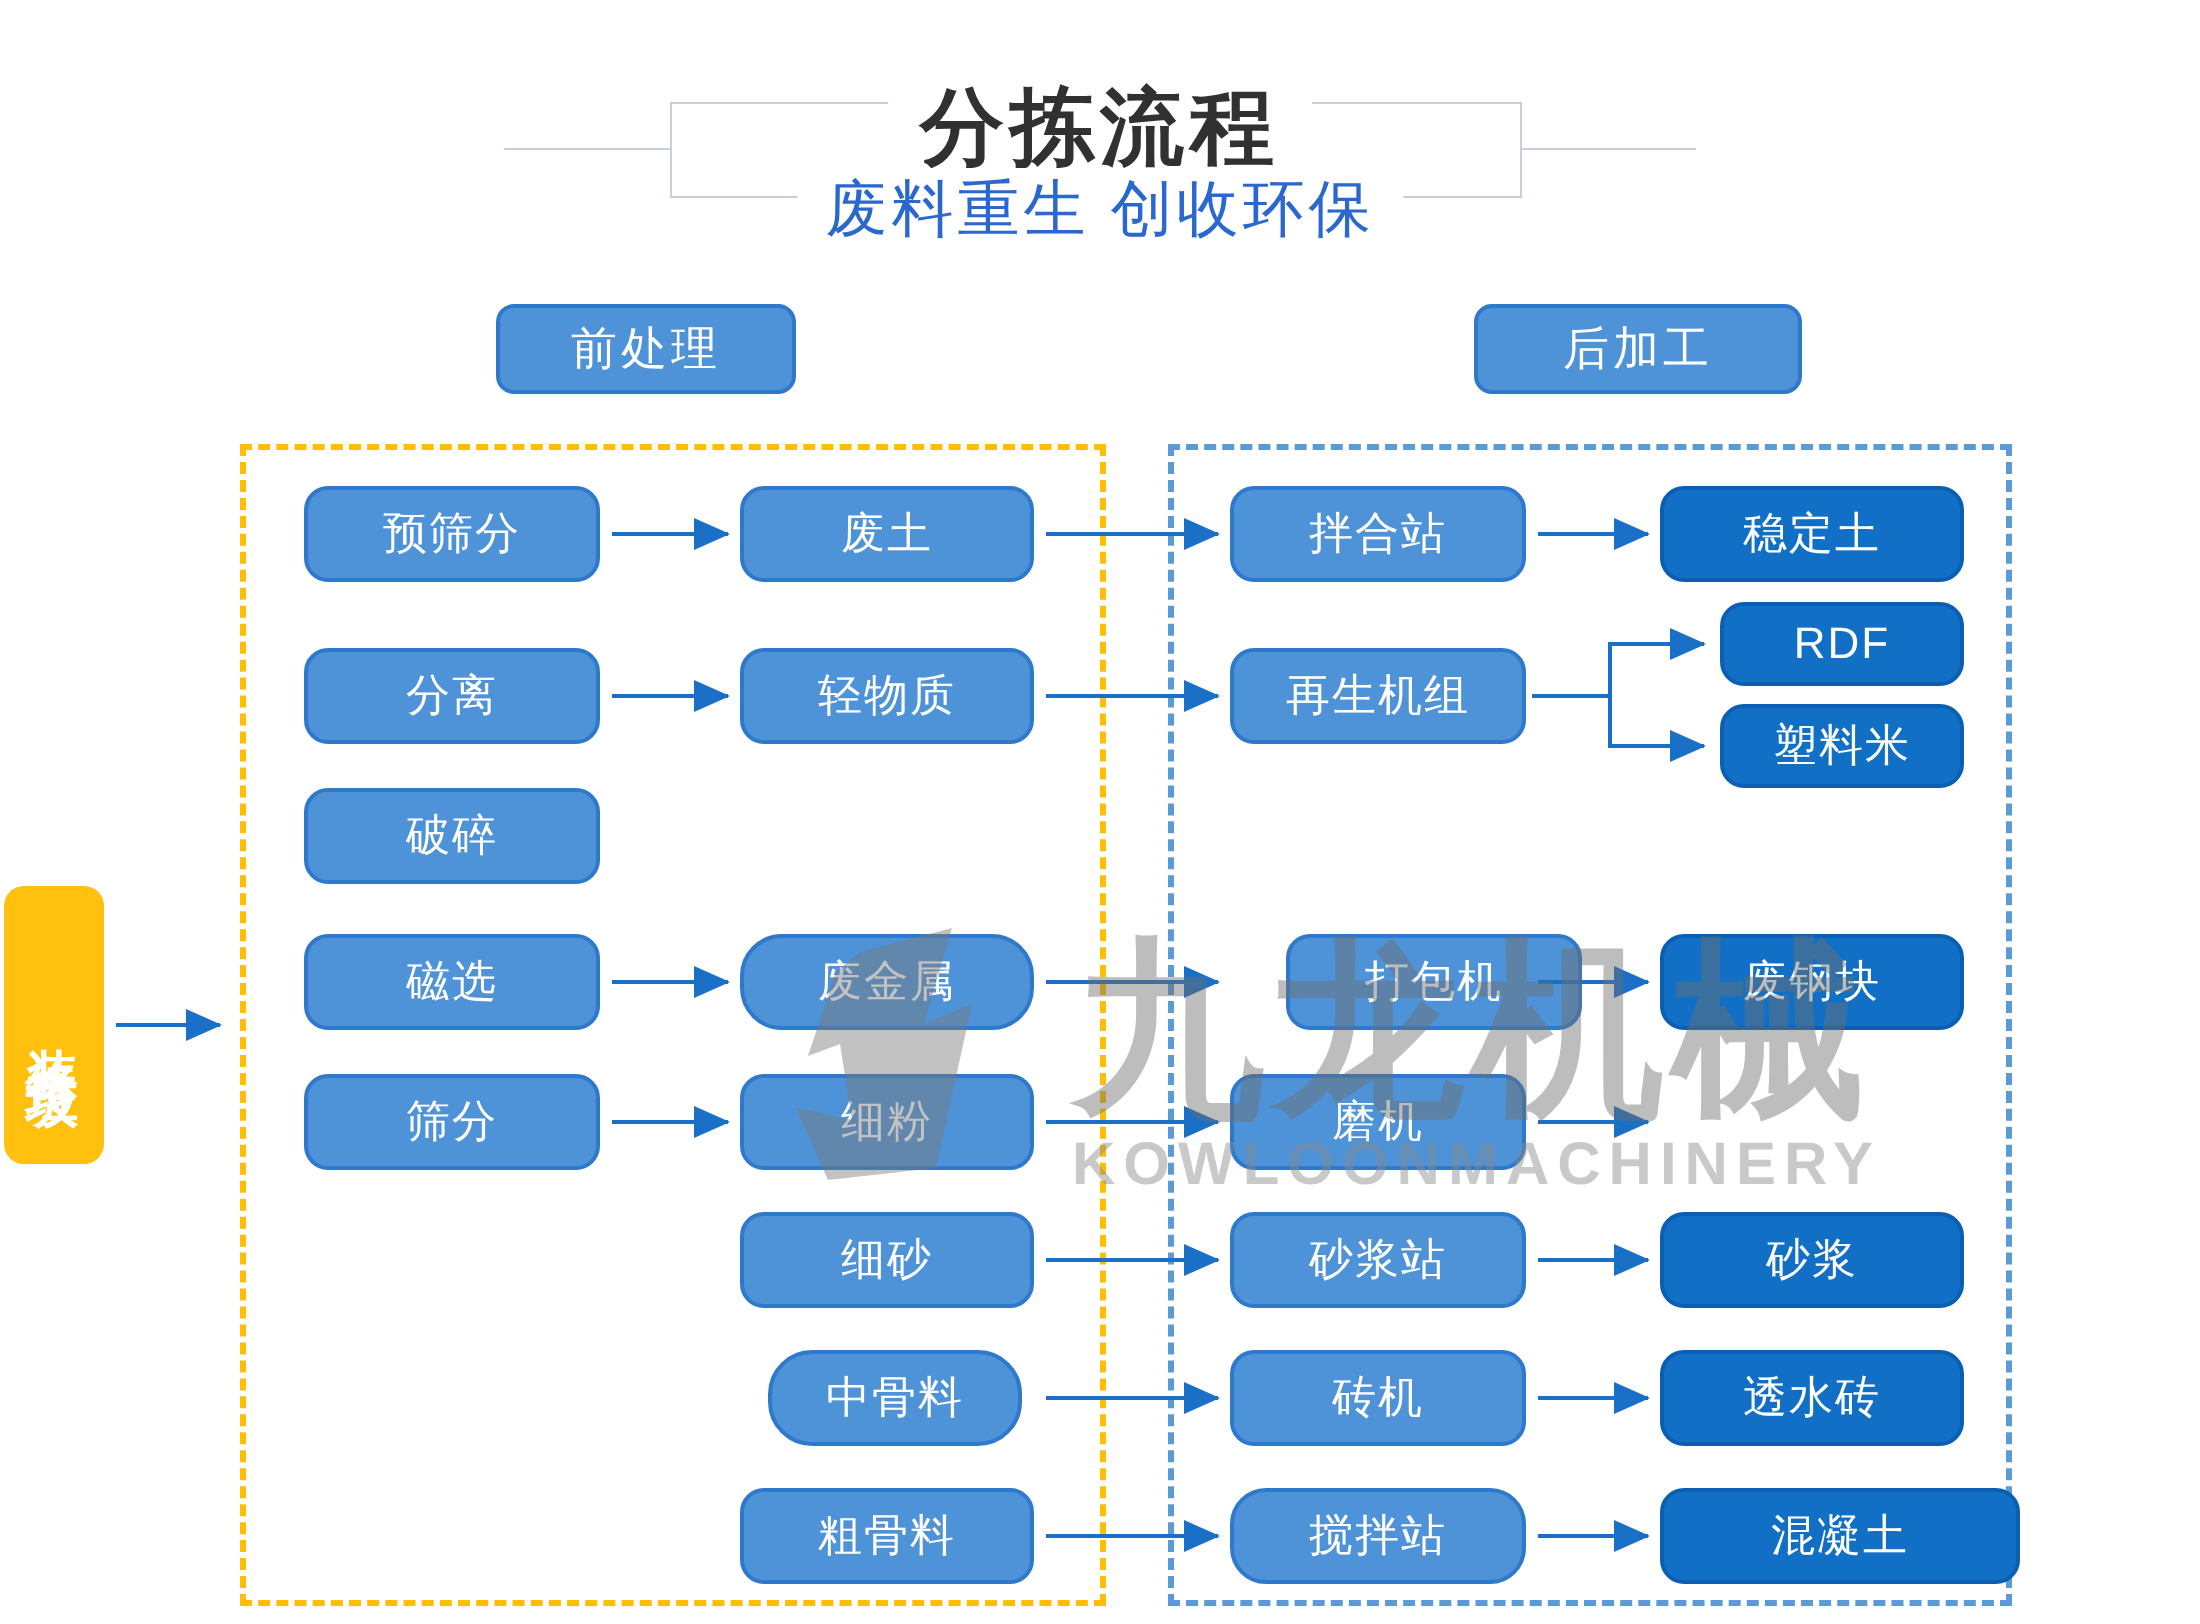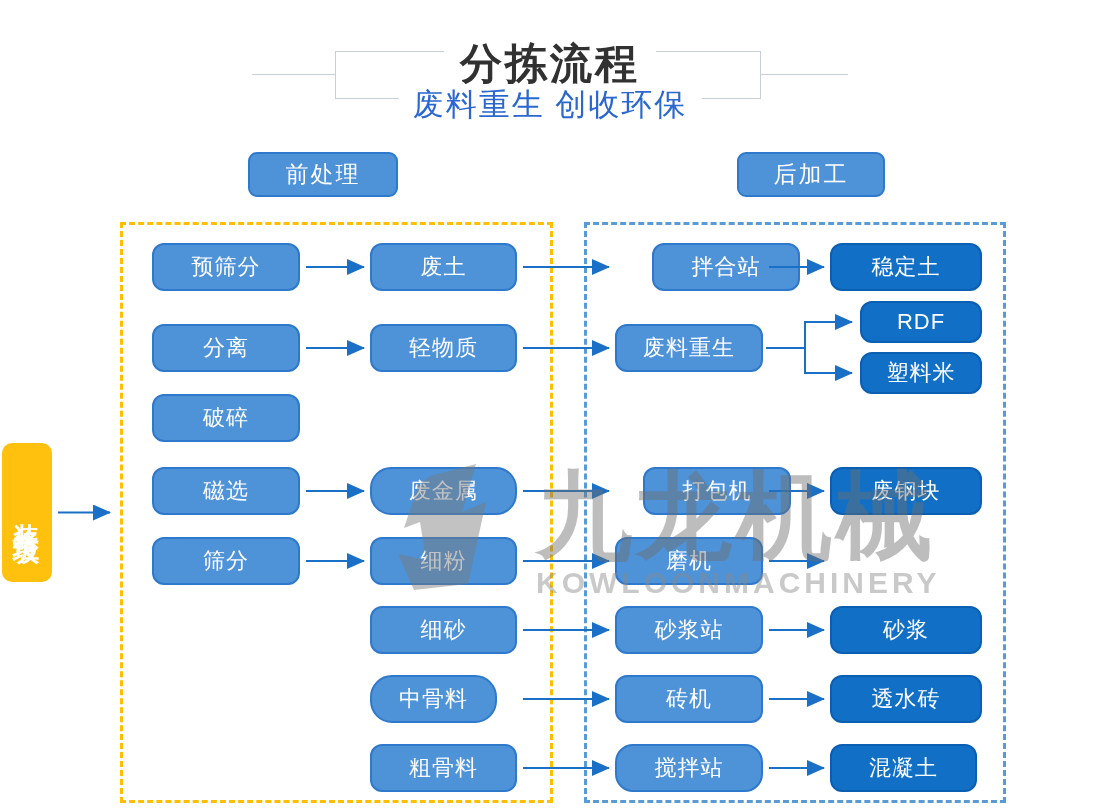--- a/index.html
+++ b/index.html
@@ -16,21 +16,21 @@
     letter-spacing:3px;z-index:3;white-space:nowrap;}
   #page-subtitle{position:absolute;top:84px;left:50%;transform:translateX(-50%);
     background:#fff;padding:0 14px;font-size:31px;font-weight:500;color:#2A68CF;
     letter-spacing:2px;z-index:3;white-space:nowrap;}
 
   
   .section-btn{position:absolute;display:flex;align-items:center;justify-content:center;
     background:#4E92D8;border:2px solid #2E79CC;border-radius:9px;color:#fff;
     font-size:23px;letter-spacing:2px;box-sizing:border-box;z-index:4;}
   #btn-pre{left:248px;top:152px;width:150px;height:45px;}
-  #btn-post{left:737px;top:152px;width:148px;height:45px;}
+  #btn-post{left:737px;top:152px;width:164px;height:45px;}
 
   
   .region{position:absolute;box-sizing:border-box;z-index:1;background:transparent;}
   #region-left{left:120px;top:222px;width:433px;height:581px;border:3px dashed #FFBE00;}
   #region-right{left:584px;top:222px;width:422px;height:581px;border:3px dashed #5B9BD5;}
 
   
   #source-box{position:absolute;left:2px;top:443px;width:50px;height:139px;
     background:#FFC10D;border-radius:10px;color:#fff;display:flex;align-items:center;
     justify-content:center;writing-mode:vertical-rl;font-size:26px;font-weight:600;
@@ -116,29 +116,29 @@
 <div class="node medium" style="left: 152px; top: 243px; width: 148px; height: 48px;">预筛分</div>
     <div class="node medium" style="left: 152px; top: 324px; width: 148px; height: 48px;">分离</div>
     <div class="node medium" style="left: 152px; top: 394px; width: 148px; height: 48px;">破碎</div>
     <div class="node medium" style="left: 152px; top: 467px; width: 148px; height: 48px;">磁选</div>
     <div class="node medium" style="left: 152px; top: 537px; width: 148px; height: 48px;">筛分</div>
     <div class="node medium" style="left: 370px; top: 243px; width: 147px; height: 48px;">废土</div>
     <div class="node medium" style="left: 370px; top: 324px; width: 147px; height: 48px;">轻物质</div>
     <div class="node medium" style="left: 370px; top: 467px; width: 147px; height: 48px; border-radius: 21px;">废金属</div>
     <div class="node medium" style="left: 370px; top: 537px; width: 147px; height: 48px;">细粉</div>
     <div class="node medium" style="left: 370px; top: 606px; width: 147px; height: 48px;">细砂</div>
-    <div class="node medium" style="left: 370px; top: 675px; width: 127px; height: 48px; border-radius: 22px;">中骨料</div>
+    <div class="node medium" style="left: 384px; top: 675px; width: 127px; height: 48px; border-radius: 22px;">中骨料</div>
     <div class="node medium" style="left: 370px; top: 744px; width: 147px; height: 48px;">粗骨料</div>
-    <div class="node medium" style="left: 615px; top: 243px; width: 148px; height: 48px; margin-left: 37px;">拌合站</div>
-    <div class="node medium" style="left: 615px; top: 324px; width: 148px; height: 48px;">废料重生</div>
+    <div class="node medium" style="left: 615px; top: 243px; width: 148px; height: 48px;">拌合站</div>
+    <div class="node medium" style="left: 615px; top: 324px; width: 148px; height: 48px;">再生机组</div>
     <div class="node medium" style="left: 643px; top: 467px; width: 148px; height: 48px;">打包机</div>
     <div class="node medium" style="left: 615px; top: 537px; width: 148px; height: 48px;">磨机</div>
     <div class="node medium" style="left: 615px; top: 606px; width: 148px; height: 48px;">砂浆站</div>
     <div class="node medium" style="left: 615px; top: 675px; width: 148px; height: 48px;">砖机</div>
     <div class="node medium" style="left: 615px; top: 744px; width: 148px; height: 48px; border-radius: 18px;">搅拌站</div>
     <div class="node dark" style="left: 830px; top: 243px; width: 152px; height: 48px;">稳定土</div>
     <div class="node dark" style="left: 860px; top: 301px; width: 122px; height: 42px;">RDF</div>
     <div class="node dark" style="left: 860px; top: 352px; width: 122px; height: 42px; text-align: center;">塑料米</div>
     <div class="node dark" style="left: 830px; top: 467px; width: 152px; height: 48px;">废钢块</div>
     <div class="node dark" style="left: 830px; top: 606px; width: 152px; height: 48px;">砂浆</div>
     <div class="node dark" style="left: 830px; top: 675px; width: 152px; height: 48px;">透水砖</div>
-    <div class="node dark" style="left: 830px; top: 744px; width: 147px; height: 48px;">混凝土</div>
+    <div class="node dark" style="left: 830px; top: 744px; width: 180px; height: 48px;">混凝土</div>
   </div>
 
 </body></html>

